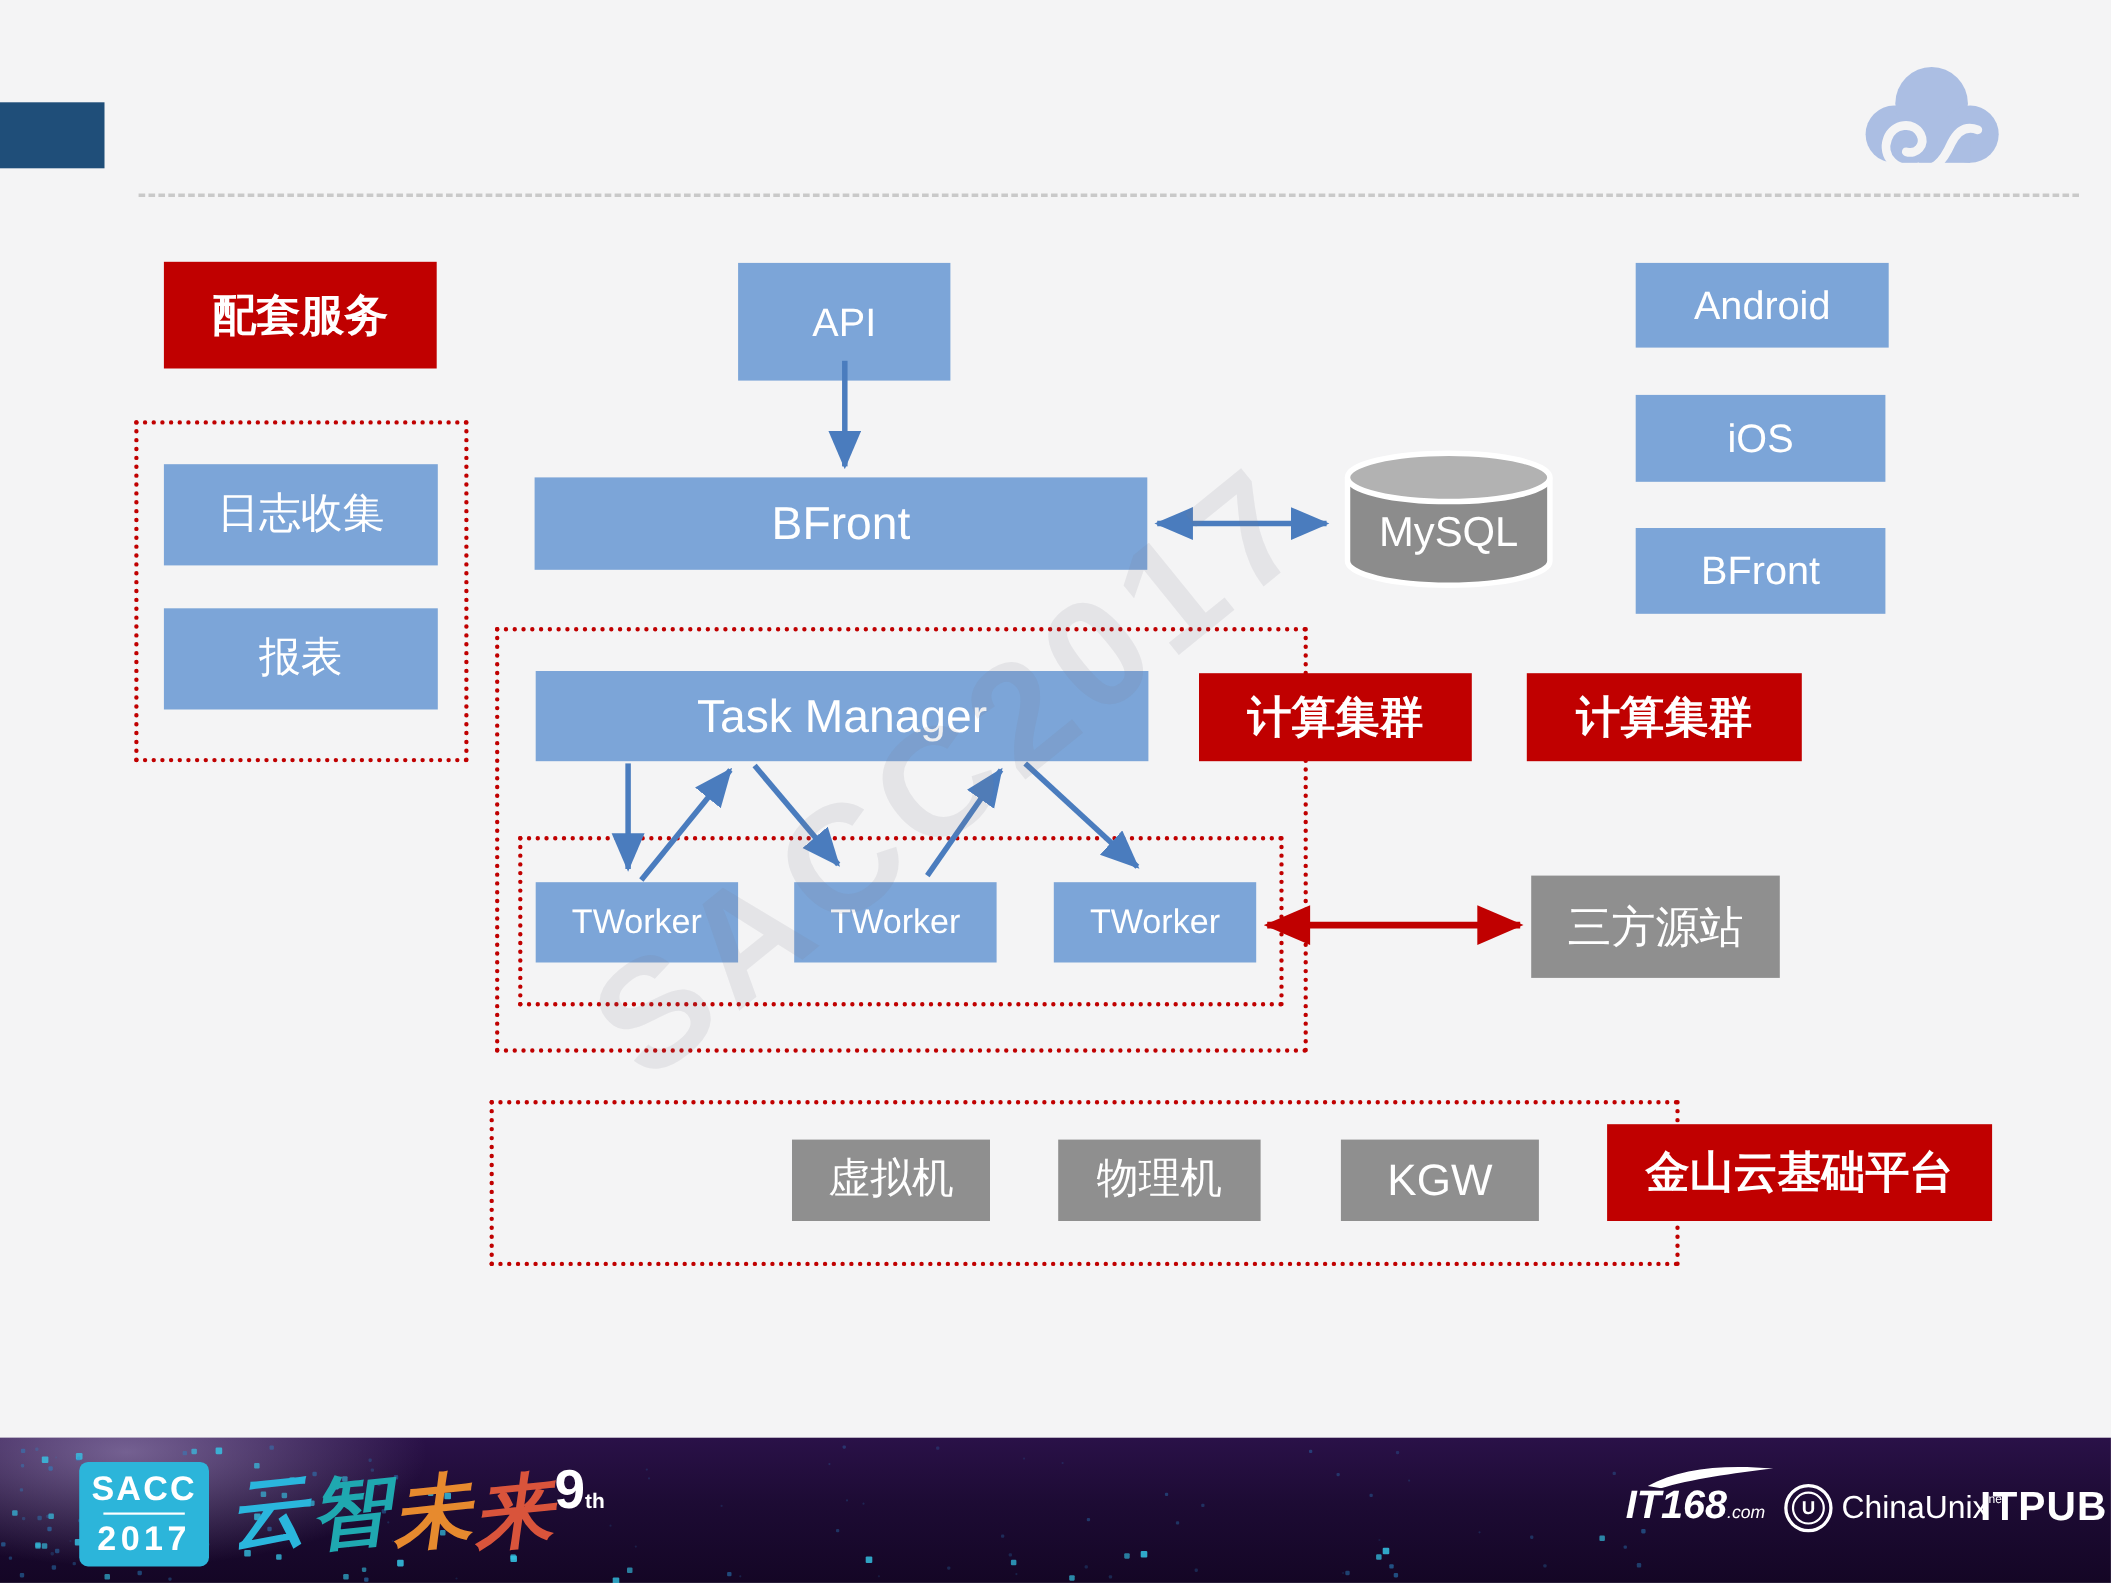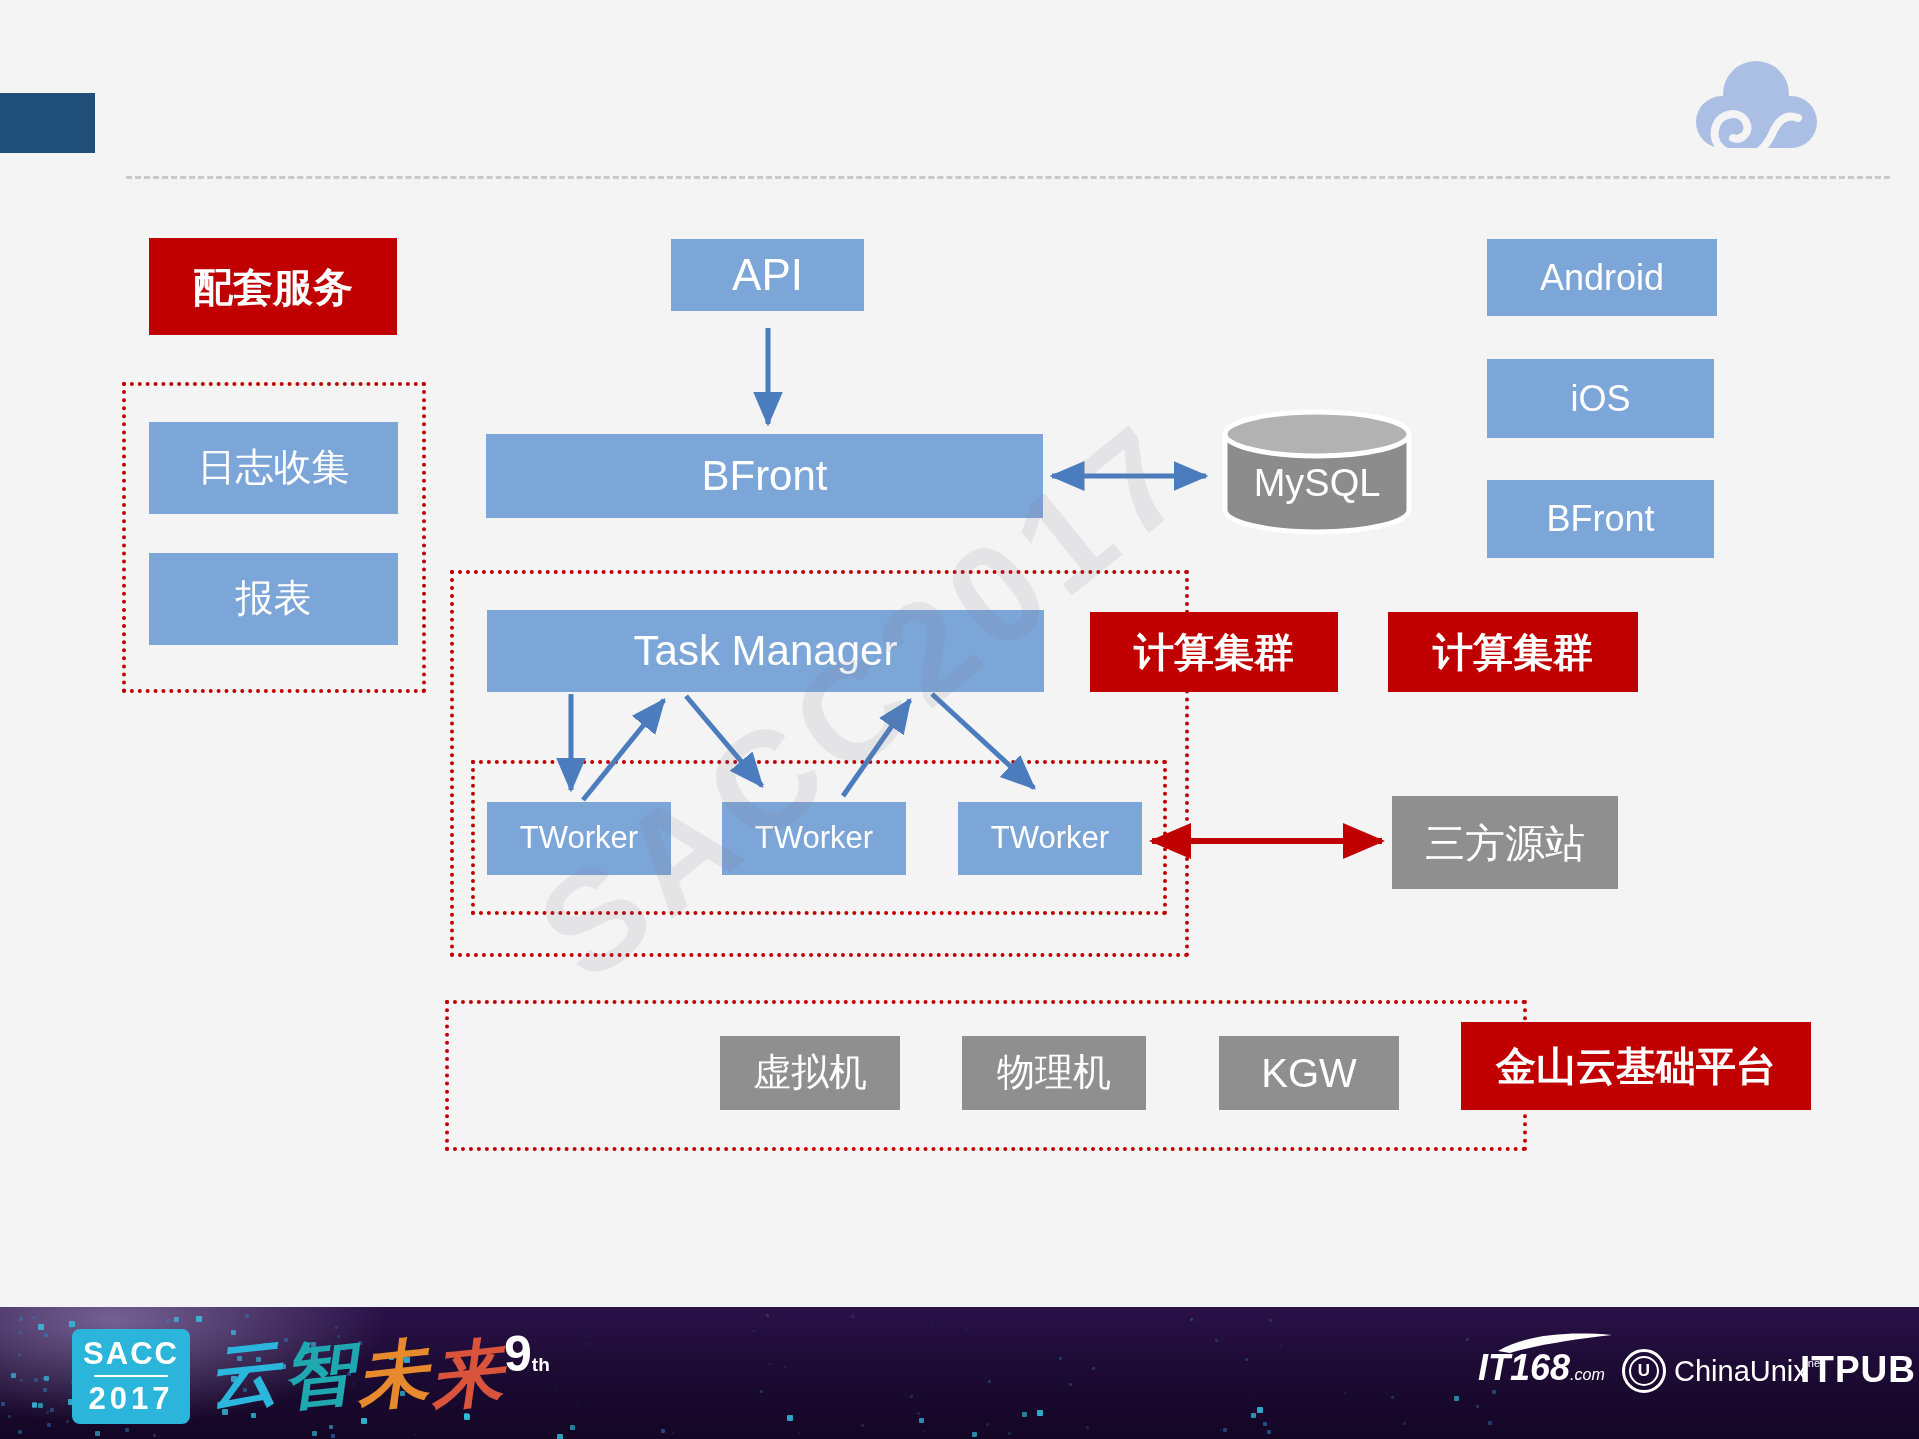--- a/index.html
+++ b/index.html
@@ -20,21 +20,21 @@
   .blue{background:#7CA5D8;}
   .red{background:#C00000;font-weight:bold;}
   .gray{background:#8F8F8F;}
   .dotted{position:absolute;border:4px dotted #C00000;}
   
   #peitao{left:149px;top:238px;width:248px;height:97px;font-size:40px;}
   #dotted-left{left:122px;top:382px;width:296px;height:303px;}
   #rizhi{left:149px;top:422px;width:249px;height:92px;font-size:38px;}
   #baobiao{left:149px;top:553px;width:249px;height:92px;font-size:38px;}
   
-  #api{left:671px;top:239px;width:193px;height:72px;font-size:44px;}
+  #api{left:671px;top:239px;width:193px;height:107px;font-size:36px;}
   #bfront{left:486px;top:434px;width:557px;height:84px;font-size:42px;}
   #mysql{position:absolute;left:1215px;top:404px;}
   
   #android{left:1487px;top:239px;width:230px;height:77px;font-size:36px;}
   #ios{left:1487px;top:359px;width:227px;height:79px;font-size:36px;}
   #flash{left:1487px;top:480px;width:227px;height:78px;font-size:36px;}
   
   #dotted-outer{left:450px;top:570px;width:731px;height:379px;}
   #taskmgr{left:487px;top:610px;width:557px;height:82px;font-size:42px;}
   #jisuan1{left:1090px;top:612px;width:248px;height:80px;font-size:40px;}

